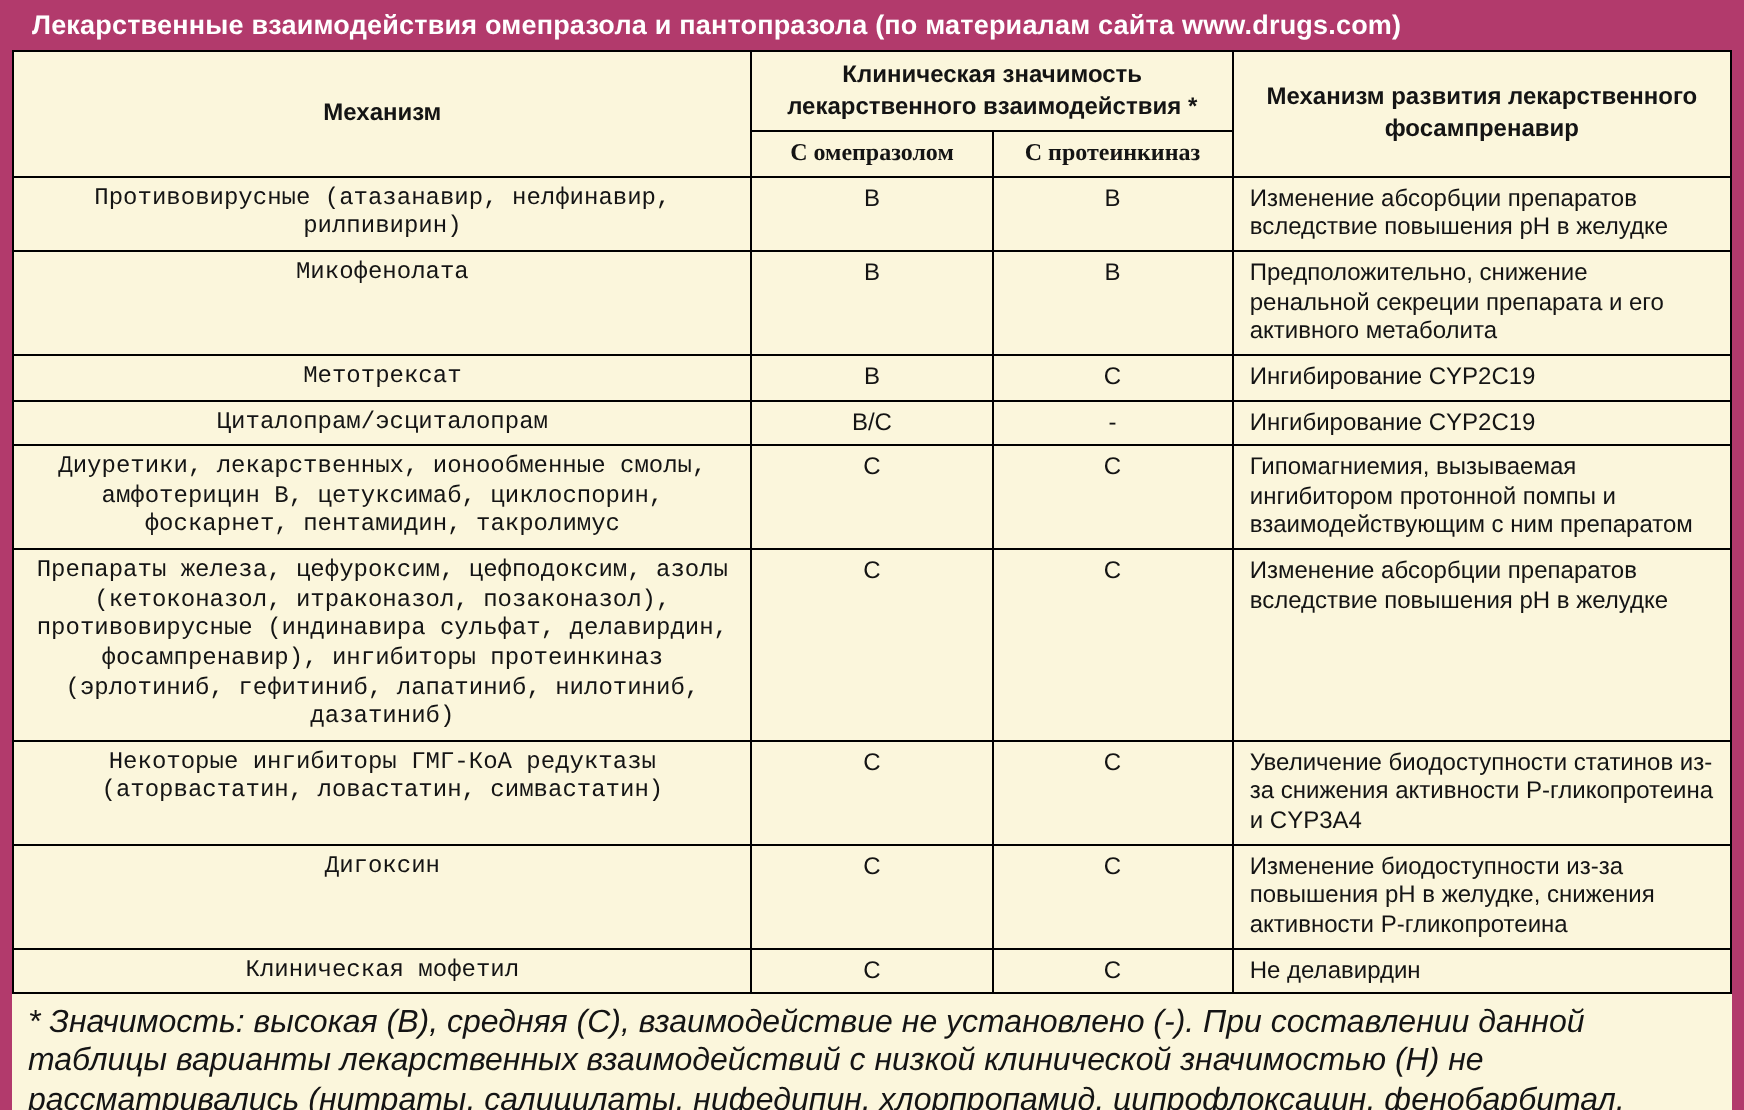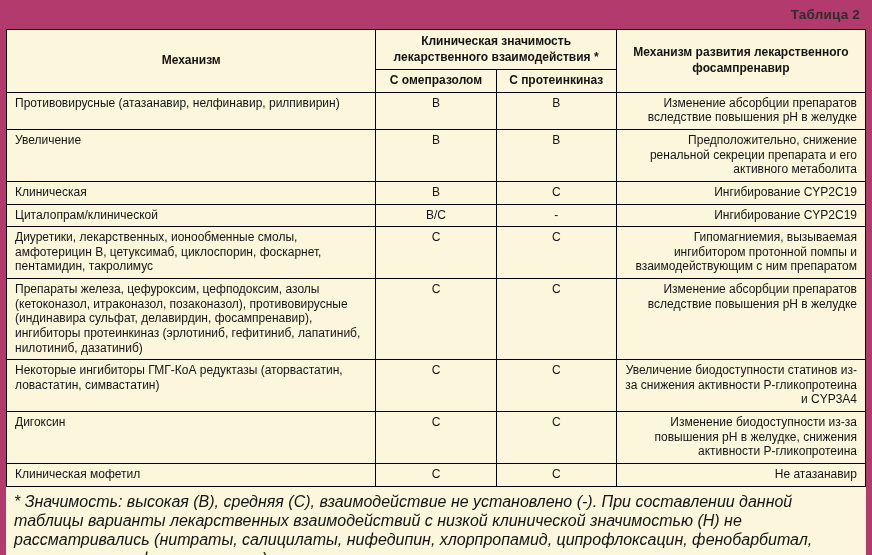--- a/index.html
+++ b/index.html
@@ -56,43 +56,43 @@
     text-align: center;
     vertical-align: middle;
     padding: 4px 10px;
     line-height: 1.3;
   }
   table.grid td {
     vertical-align: top;
     padding: 3px 8px 4px 8px;
     line-height: 1.22;
   }
-  td.cell-drugs { text-align: left; }
+  td.cell-drugs { text-align: center; font-family: Liberation Mono, monospace; }
   td.cell-val { text-align: center; }
-  td.cell-mech { text-align: right; }
+  td.cell-mech { text-align: left; }
   .col-drugs { width: 43%; }
   .col-omep  { width: 14%; }
   .col-pant  { width: 14%; }
   .col-mech  { width: 29%; }
-  tr.subhead th { padding: 3px 4px; }
+  tr.subhead th { padding: 3px 4px; font-family: Liberation Serif, serif; }
   .footnote {
     flex: 1 1 auto;
     font-style: italic;
     font-size: 16px;
     line-height: 1.2;
     color: #141414;
     padding: 5px 8px 4px 8px;
   }
 </style>
 </head>
 <body>
 
 <div class="page">
   <div class="top-band">
-    <div class="table-label">Таблица 2</div>
+    <div class="page-title">Лекарственные взаимодействия омепразола и пантопразола (по материалам сайта www.drugs.com)</div>
   </div>
 
   <div class="content">
     <table class="grid">
       <colgroup>
         <col class="col-drugs">
           <col class="col-omep">
           <col class="col-pant">
           <col class="col-mech">
       </colgroup>
@@ -109,35 +109,35 @@
       </thead>
       <tbody>
   <tr>
     <td class="cell-drugs">Противовирусные (атазанавир, нелфинавир, рилпивирин)</td>
     <td class="cell-val">В</td>
     <td class="cell-val">В</td>
     <td class="cell-mech">Изменение абсорбции препаратов вследствие повышения рН в желудке</td>
   </tr>
 
   <tr>
-    <td class="cell-drugs">Увеличение</td>
+    <td class="cell-drugs">Микофенолата</td>
     <td class="cell-val">В</td>
     <td class="cell-val">В</td>
     <td class="cell-mech">Предположительно, снижение ренальной секреции препарата и его активного метаболита</td>
   </tr>
 
   <tr>
-    <td class="cell-drugs">Клиническая</td>
+    <td class="cell-drugs">Метотрексат</td>
     <td class="cell-val">В</td>
     <td class="cell-val">С</td>
     <td class="cell-mech">Ингибирование CYP2C19</td>
   </tr>
 
   <tr>
-    <td class="cell-drugs">Циталопрам/клинической</td>
+    <td class="cell-drugs">Циталопрам/эсциталопрам</td>
     <td class="cell-val">В/С</td>
     <td class="cell-val">-</td>
     <td class="cell-mech">Ингибирование CYP2C19</td>
   </tr>
 
   <tr>
     <td class="cell-drugs">Диуретики, лекарственных, ионообменные смолы, амфотерицин В, цетуксимаб, циклоспорин, фоскарнет, пентамидин, такролимус</td>
     <td class="cell-val">С</td>
     <td class="cell-val">С</td>
     <td class="cell-mech">Гипомагниемия, вызываемая ингибитором протонной помпы и взаимодействующим с ним препаратом</td>
@@ -161,20 +161,20 @@
     <td class="cell-drugs">Дигоксин</td>
     <td class="cell-val">С</td>
     <td class="cell-val">С</td>
     <td class="cell-mech">Изменение биодоступности из-за повышения рН в желудке, снижения активности Р-гликопротеина</td>
   </tr>
 
   <tr>
     <td class="cell-drugs">Клиническая мофетил</td>
     <td class="cell-val">С</td>
     <td class="cell-val">С</td>
-    <td class="cell-mech">Не атазанавир</td>
+    <td class="cell-mech">Не делавирдин</td>
   </tr>
 </tbody>
     </table>
 
     <div class="footnote">* Значимость: высокая (В), средняя (С), взаимодействие не установлено (-). При составлении данной таблицы варианты лекарственных взаимодействий с низкой клинической значимостью (Н) не рассматривались (нитраты, салицилаты, нифедипин, хлорпропамид, ципрофлоксацин, фенобарбитал, препараты сульфонилмочевины).</div>
   </div>
 </div>
 
 </body></html>

